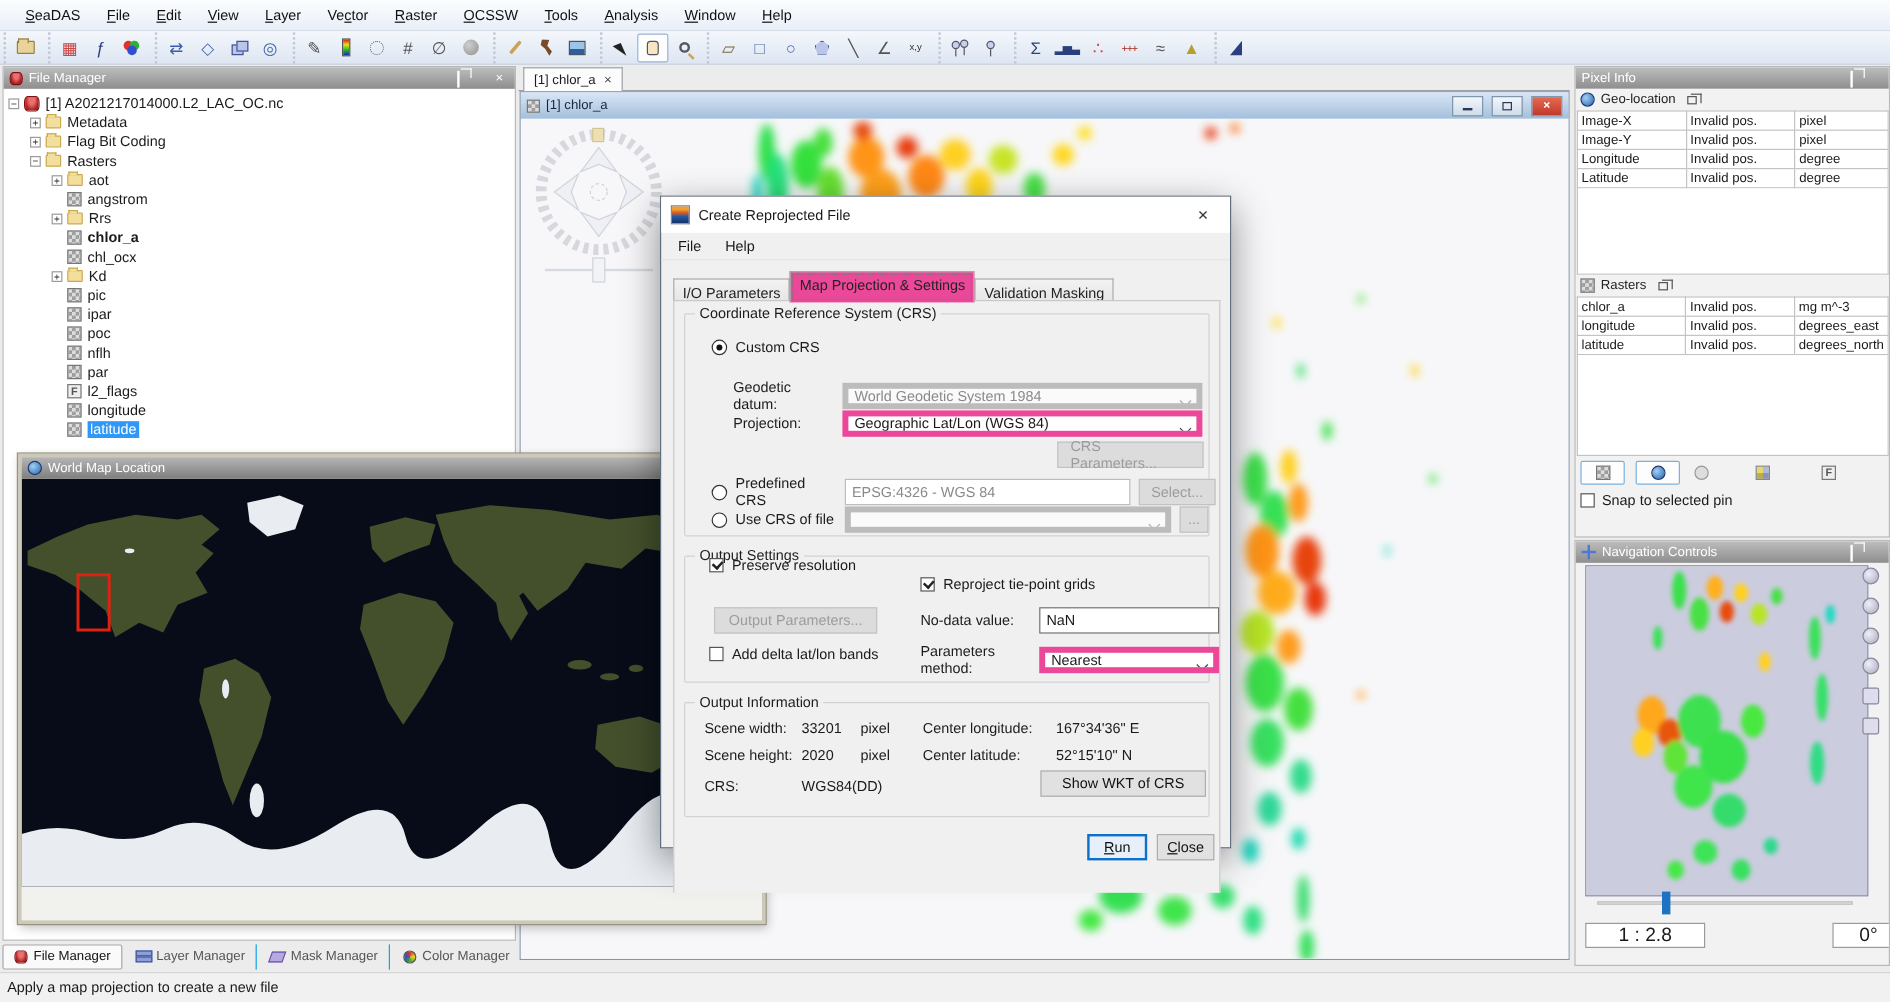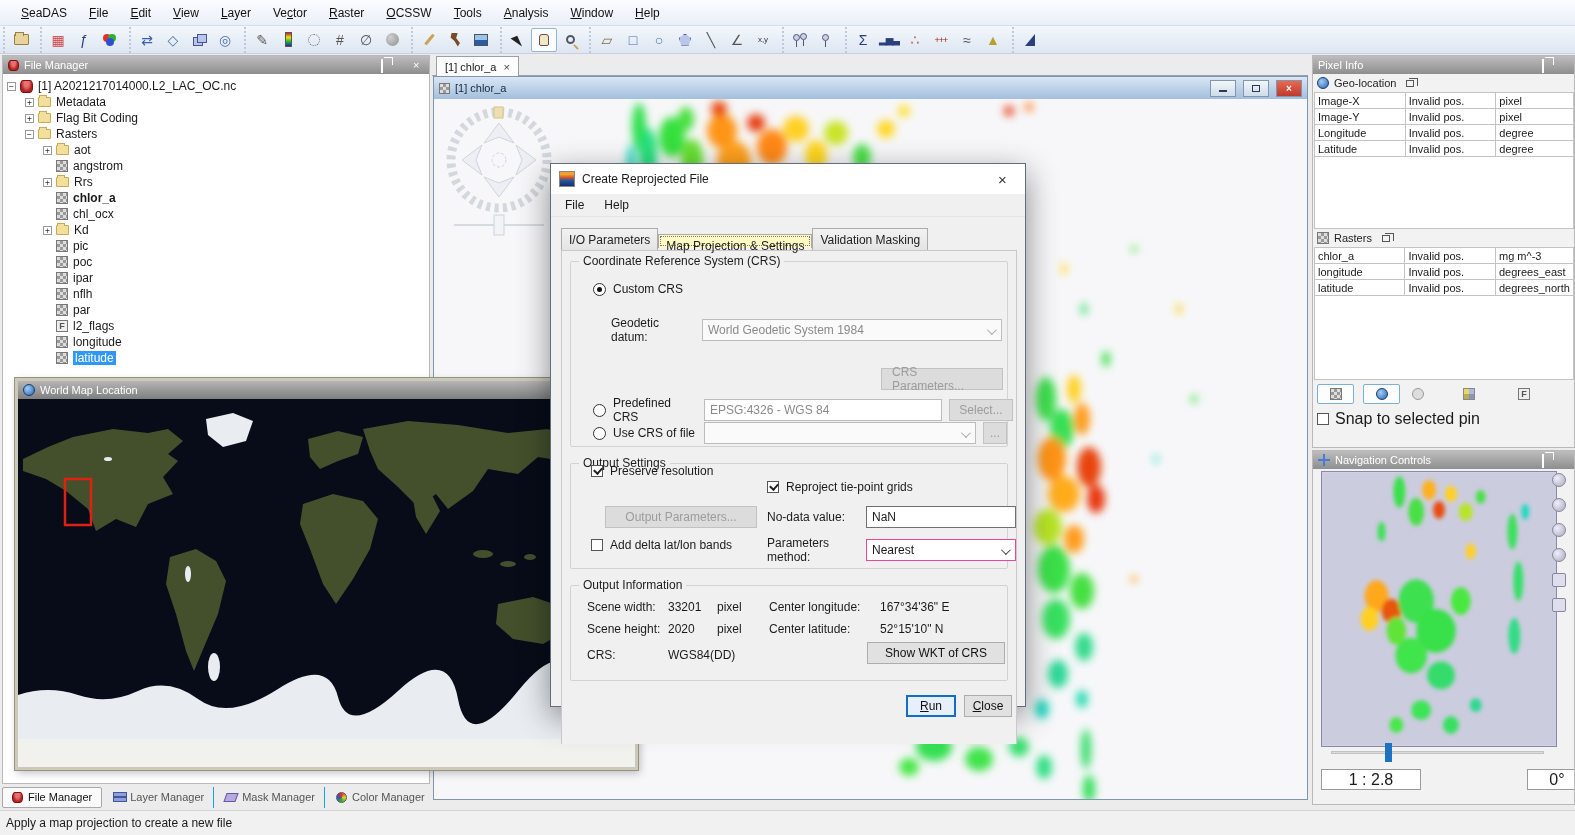--- a/index.html
+++ b/index.html
@@ -96,21 +96,21 @@
   td.c1{width:91px;} td.c2{width:91px;} td.c3{width:78px;}
   .white-gap { background:#fff; border:1px solid #c3c3c3; border-top:none; width:260px; margin-left:1px; }
   .pi-buttons { display:flex; align-items:center; gap:9px; padding:4px 4px 2px 4px; }
   .togglebtn { width:37px; height:20px; border:1px solid #7ab0dc; background:#fdfdfe; border-radius:2px; display:flex; align-items:center; justify-content:center; }
   .flatico { display:flex; align-items:center; justify-content:center; width:18px; }
   .ico-clock { width:12px; height:12px; border-radius:50%; border:1px solid #999; background:#ddd; }
   .ico-colorgrid { width:12px; height:12px; border:1px solid #888;
     background:linear-gradient(90deg,#e8d868 50%,#b0b8e0 50%), linear-gradient(#0000 50%,#0003 50%); background-blend-mode:multiply; }
   .cb { width:12px; height:12px; border:1px solid #555; background:#fff; flex:none; position:relative; }
   .cb.on::after { content:""; position:absolute; left:2px; top:1px; width:6px; height:4px; border-left:2px solid #222; border-bottom:2px solid #222; transform:rotate(-48deg); }
-  .cbrow { display:flex; align-items:center; gap:6px; padding:4px; font-size:16px; }
+  .cbrow { display:flex; align-items:center; gap:6px; padding:4px; font-size:12px; }
 
   #nav-panel { position:absolute; left:1312px; top:450px; width:263px; height:355px; background:#f2f2f2; border:1px solid #b9b9b9; overflow:hidden; }
   .ico-move { width:12px; height:12px; position:relative; }
   .ico-move::before { content:""; position:absolute; left:5px; top:0; width:2px; height:12px; background:#4a79d8; }
   .ico-move::after { content:""; position:absolute; top:5px; left:0; height:2px; width:12px; background:#4a79d8; }
   #nav-thumb { position:absolute; left:8px; top:20px; border:1px solid #8888aa; }
   .nav-icons { position:absolute; right:0px; top:22px; width:22px; display:flex; flex-direction:column; gap:11px; align-items:flex-start; }
   .nico { width:14px; height:14px; border:1px solid #889; border-radius:50%; background:radial-gradient(circle at 35% 35%, #eef, #aab); }
   .nico.sq { border-radius:2px; background:#dde; }
   #nav-slider-track { position:absolute; left:18px; right:30px; top:300px; height:3px; background:#dcdcdc; border:1px solid #c2c2c2; }
@@ -126,28 +126,28 @@
   
   #dialog { position:absolute; left:550px; top:163px; width:476px; height:544px; background:#f0f0f0;
     border:1px solid #5f6f7f; box-shadow:0 10px 30px rgba(0,0,0,.45); z-index:100; font-size:12px; }
   .dlg-title { height:30px; background:#fff; display:flex; align-items:center; gap:7px; padding-left:8px; font-size:12px; }
   .dlg-appicon { width:16px; height:16px; background:linear-gradient(180deg,#f0a030 18%,#d85a20 38%,#2858a0 60%,#12306a); border:1px solid #888; }
   .dlg-close { width:45px; height:29px; margin-left:auto; display:flex; align-items:center; justify-content:center; font-size:15px; color:#333; }
   .dlg-menu { height:23px; display:flex; gap:4px; padding-left:6px; align-items:center; border-bottom:1px solid #e4e4e4; }
   .dlg-menu span { padding:3px 8px; }
   .dlg-tabs { position:absolute; left:10px; top:62px; display:flex; align-items:flex-end; }
   .dtab { padding:4px 7px; border:1px solid #ababab; border-bottom:none; background:linear-gradient(#f2f2f2,#e4e4e4); margin-right:0px; font-size:12px; color:#222; position:relative; top:2px; height:22px; }
-  .dtab.active { background:#fef9c3; outline:1px dotted #777; outline-offset:-3px; height:14px; top:0; z-index:2; }
+  .dtab.active { background:#ec4899; outline:1px dotted #777; outline-offset:-3px; height:26px; top:0; z-index:2; }
   .dlg-card { position:absolute; left:10px; top:86px; width:456px; height:494px; border:1px solid #c9c9c9; border-bottom:none; background:#f0f0f0; }
   .group { position:absolute; left:8px; width:438px; border:1px solid #d2d2d2; border-radius:2px; }
   .group > .glabel { position:absolute; top:-8px; left:8px; background:#f0f0f0; padding:0 4px; color:#1c1c1c; }
   .radio { width:13px; height:13px; border:1px solid #333; border-radius:50%; background:#fff; flex:none; position:relative; }
   .radio.on::after { content:""; position:absolute; left:3px; top:3px; width:5px; height:5px; border-radius:50%; background:#111; }
   .frow { position:absolute; display:flex; align-items:center; gap:7px; }
-  .combo { height:22px; background:#fff; border:1px solid #ec4899; display:flex; align-items:center; padding:0 22px 0 5px; position:relative; white-space:nowrap; overflow:hidden; }
+  .combo { height:22px; background:#fff; border:5px solid #ec4899; display:flex; align-items:center; padding:0 22px 0 5px; position:relative; white-space:nowrap; overflow:hidden; }
   .combo::after { content:""; position:absolute; right:7px; top:8px; width:6px; height:6px; border-right:1px solid #444; border-bottom:1px solid #444; transform:rotate(45deg) translateY(-2px); }
   .combo.dis { color:#8a8a8a; border-color:#bcbcbc; background:#fafafa; }
   .combo.dis::after { border-color:#aaa; }
   .tfield { height:22px; background:#fff; border:1px solid #707070; display:flex; align-items:center; padding:0 5px; }
   .tfield.dis { color:#8a8a8a; border-color:#bcbcbc; }
   .btn { height:22px; background:#e1e1e1; border:1px solid #adadad; display:flex; align-items:center; justify-content:center; font-size:12px; color:#111; padding:0 10px; }
   .btn.dis { background:#dcdcdc; border-color:#c2c2c2; color:#9c9c9c; }
   .btn.default { border:2px solid #0d6fc8; background:#e7f0fa; }
   .olabel { color:#1c1c1c; }
 
@@ -346,26 +346,26 @@
       <span>Kd</span>
     </div>
     <div class="trow" style="padding-left:36px;">
       <span class="noexp"></span>
         <span class="tico-raster"></span>
       <span>pic</span>
     </div>
     <div class="trow" style="padding-left:36px;">
       <span class="noexp"></span>
         <span class="tico-raster"></span>
+      <span>ipar</span>
+    </div>
+    <div class="trow" style="padding-left:36px;">
+      <span class="noexp"></span>
+        <span class="tico-raster"></span>
       <span>poc</span>
-    </div>
-    <div class="trow" style="padding-left:36px;">
-      <span class="noexp"></span>
-        <span class="tico-raster"></span>
-      <span>ipar</span>
     </div>
     <div class="trow" style="padding-left:36px;">
       <span class="noexp"></span>
         <span class="tico-raster"></span>
       <span>nflh</span>
     </div>
     <div class="trow" style="padding-left:36px;">
       <span class="noexp"></span>
         <span class="tico-raster"></span>
       <span>par</span>
@@ -686,20 +686,26 @@
       <div class="frow" style="left:22px; top:20px;">
         <span class="radio on"></span>
         <span>Custom CRS</span>
       </div>
       <div class="frow" style="left:40px; top:54px;">
         <span class="olabel" style="width:84px;">Geodetic datum:</span>
         <span class="combo dis" style="width:300px;">
             <span>World Geodetic System 1984</span>
           </span>
       </div>
+      <div class="frow" style="left:40px; top:80px;">
+        <span class="olabel" style="width:84px;">Projection:</span>
+        <span class="combo" style="width:300px;">
+            <span>Geographic Lat/Lon (WGS 84)</span>
+          </span>
+      </div>
       <span class="btn dis" style="position:absolute; left:310px; top:106px; width:122px;">
           <span>CRS Parameters...</span>
         </span>
       <div class="frow" style="left:22px; top:134px;">
         <span class="radio"></span>
         <span style="width:84px;">Predefined CRS</span>
         <span class="tfield dis" style="width:238px;">
             <span>EPSG:4326 - WGS 84</span>
           </span>
         <span class="btn dis" style="width:64px;">
@@ -719,21 +725,21 @@
     <div class="group" style="top:212px; height:106px;">
       <span class="glabel">Output Settings</span>
       <div class="frow" style="left:20px; top:0;">
         <span class="cb on"></span>
         <span>Preserve resolution</span>
       </div>
       <div class="frow" style="left:196px; top:16px;">
         <span class="cb on"></span>
         <span>Reproject tie-point grids</span>
       </div>
-      <span class="btn dis" style="position:absolute; left:34px; top:42px; width:152px;align-items:center;">
+      <span class="btn dis" style="position:absolute; left:24px; top:42px; width:136px;align-items:center;">
           <span>Output Parameters...</span>
         </span>
       <div class="frow" style="left:196px; top:42px;">
         <span class="olabel" style="width:92px;">No-data value:</span>
         <span class="tfield" style="width:150px;">
             <span>NaN</span>
           </span>
       </div>
       <div class="frow" style="left:20px; top:74px;">
         <span class="cb"></span>

